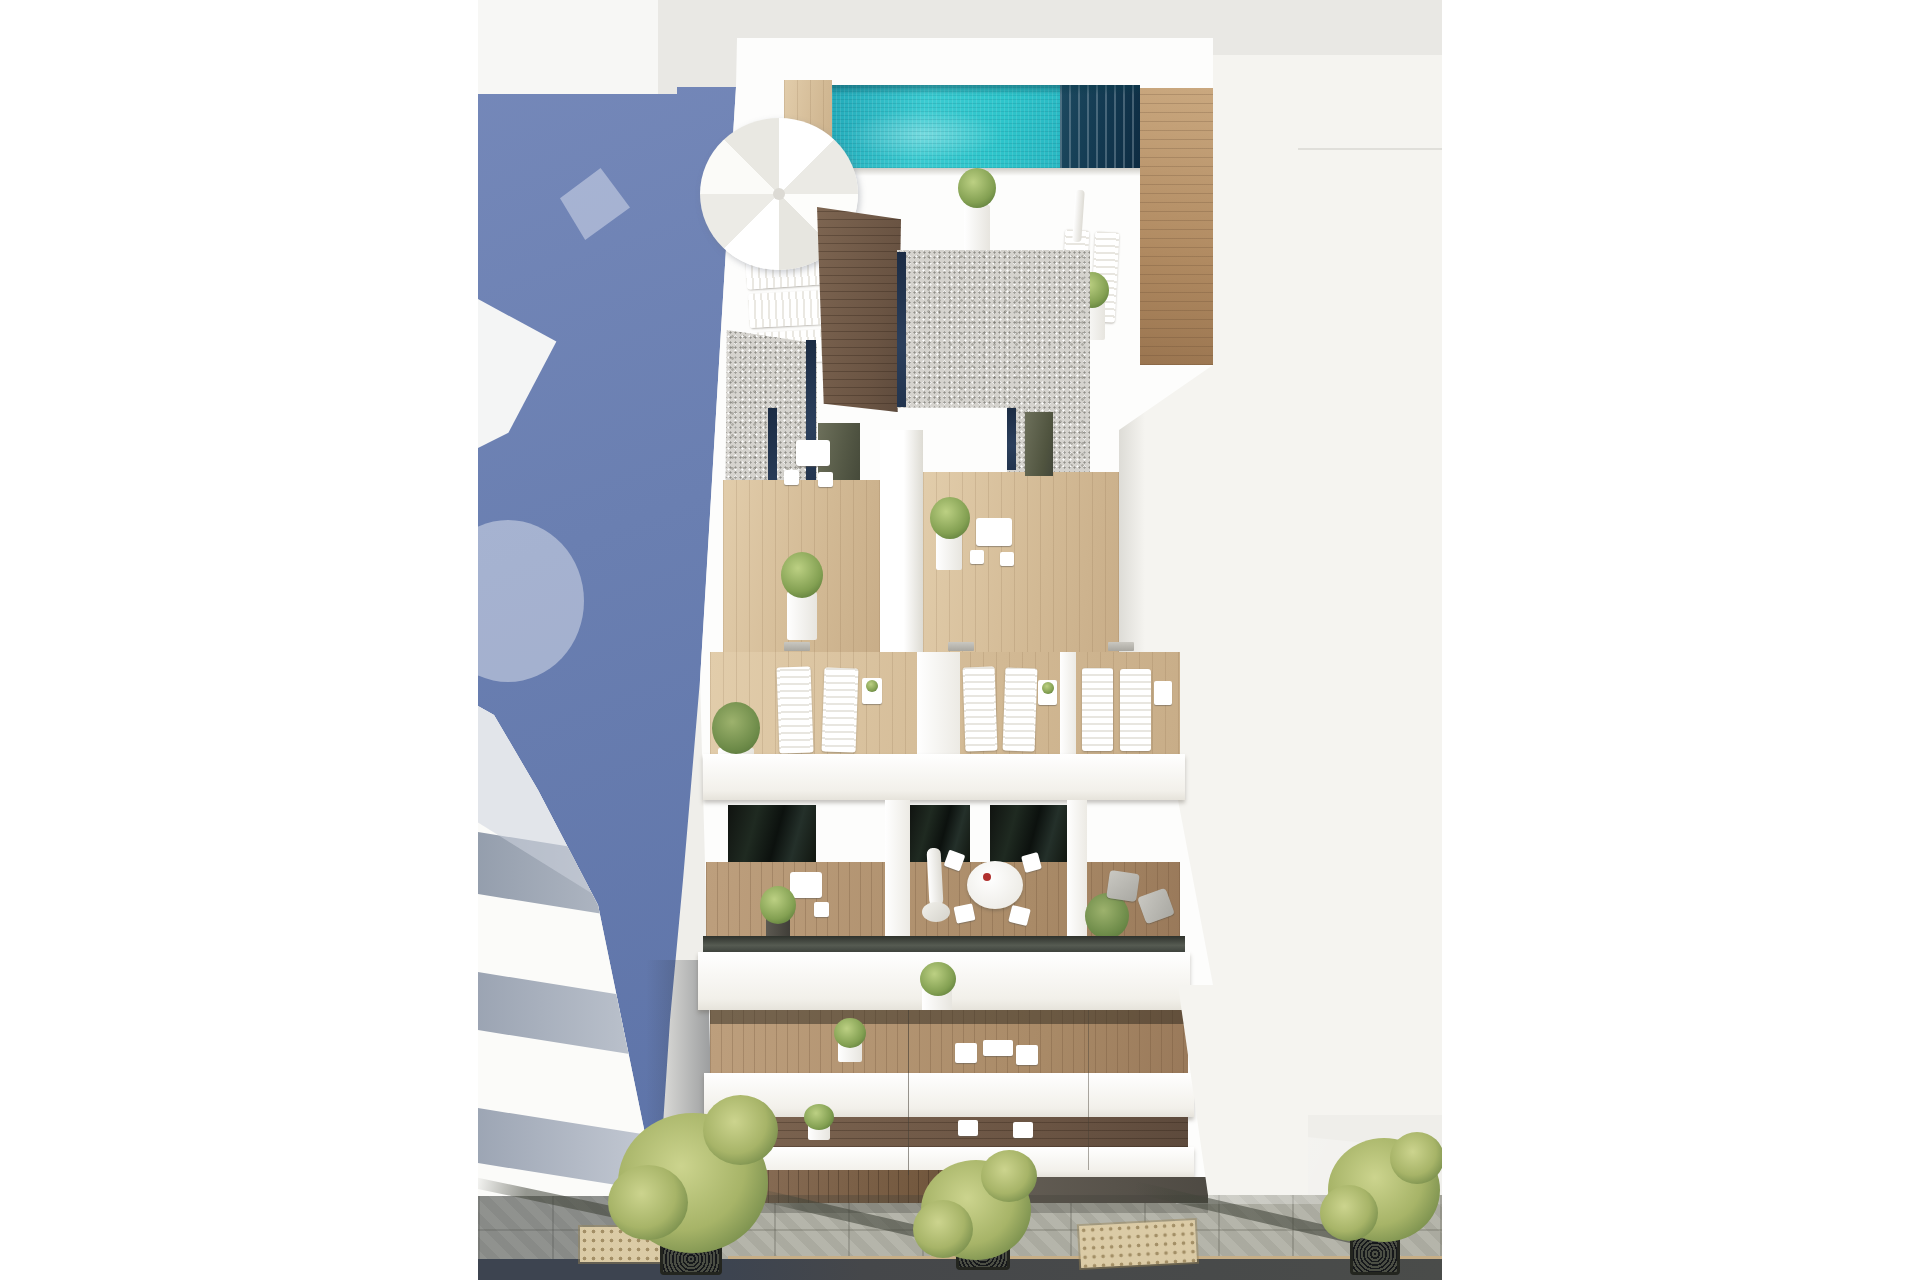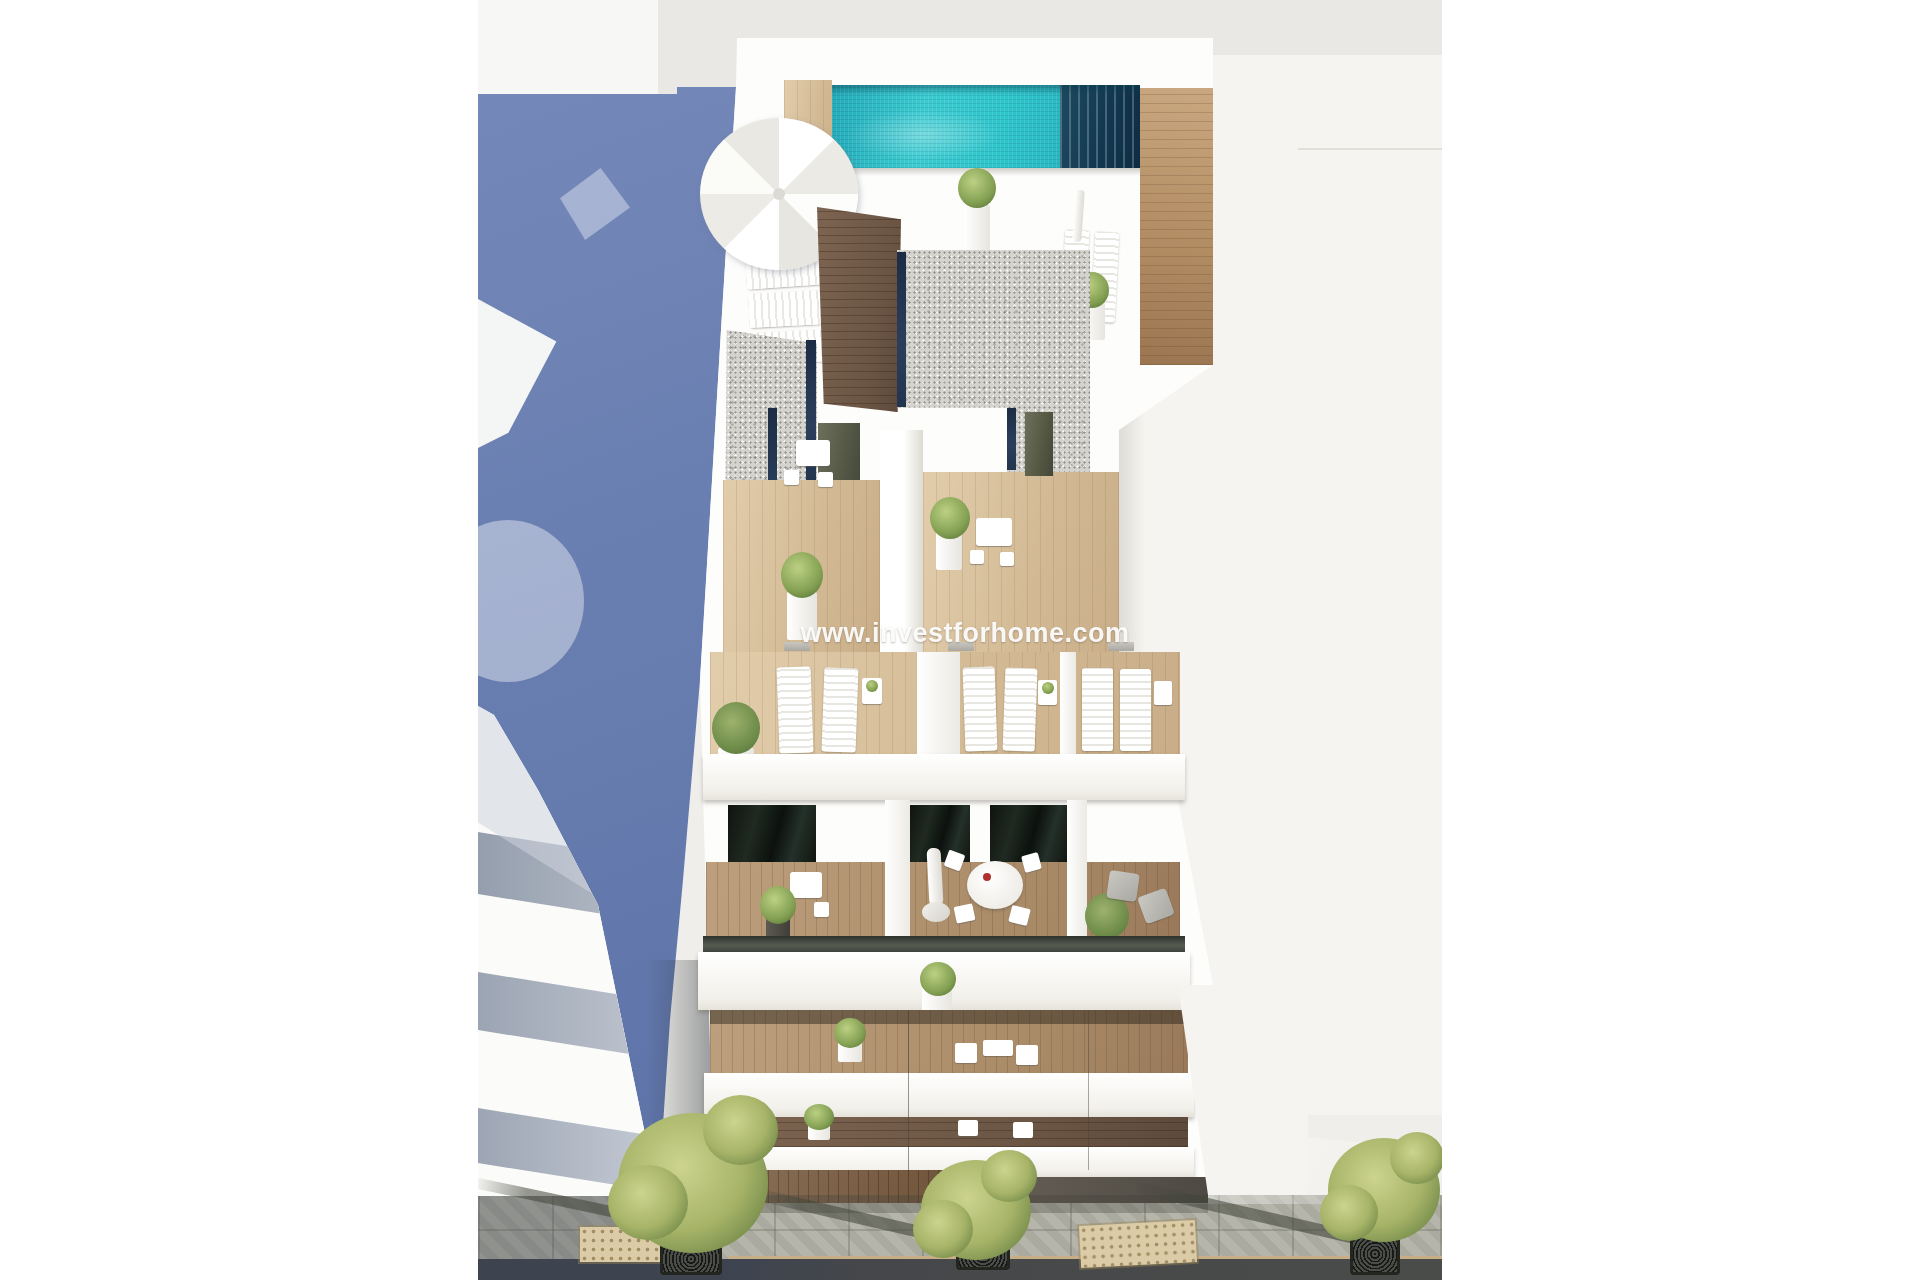--- a/index.html
+++ b/index.html
@@ -247,15 +247,14 @@
     <div class="tree-blob" style="left:8px;top:10px;width:110px;height:100px;"></div>
     <div class="tree-blob" style="left:0;top:50px;width:60px;height:58px;"></div>
     <div class="tree-blob" style="left:68px;top:0;width:56px;height:52px;"></div>
   </div>
   <div class="ab" style="left:842px;top:1130px;width:130px;height:128px;">
     <div class="tree-blob" style="left:8px;top:8px;width:112px;height:104px;"></div>
     <div class="tree-blob" style="left:0;top:55px;width:58px;height:56px;"></div>
     <div class="tree-blob" style="left:70px;top:2px;width:54px;height:52px;"></div>
   </div>
 
-  <div class="watermark" style="left:487px;top:618px;transform:translateX(-50%);">www.investforhome.com</div>
  </div>
 </div>
 
 </body></html>

